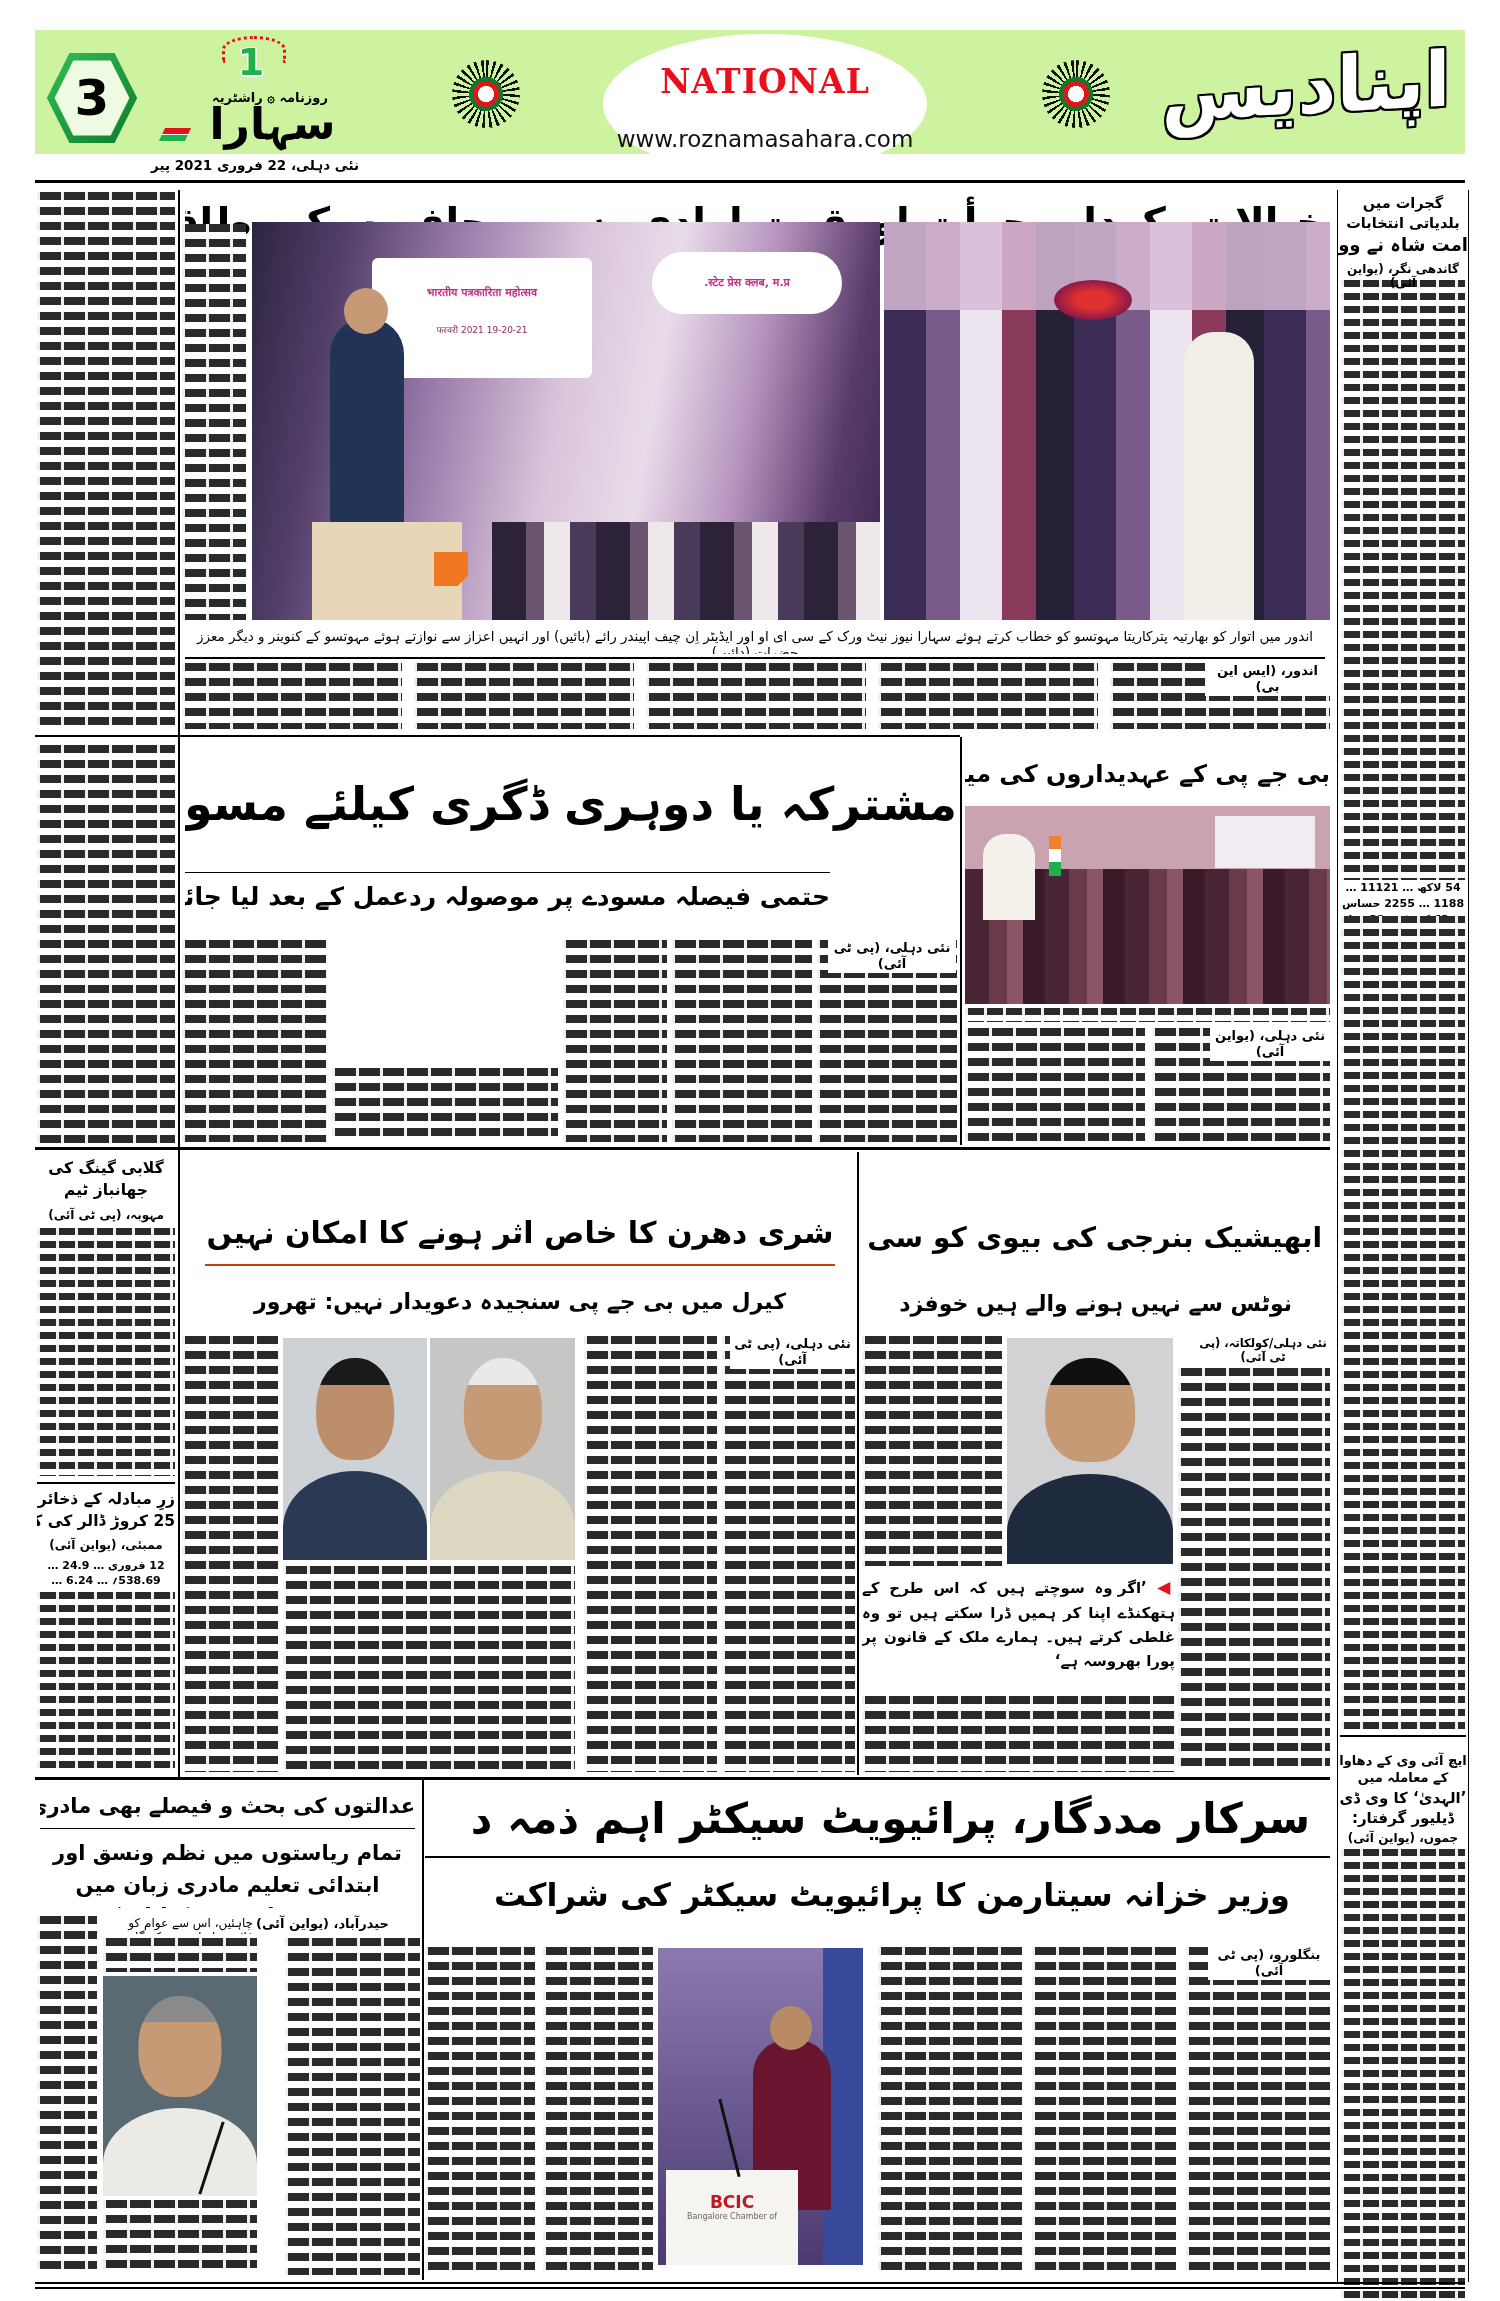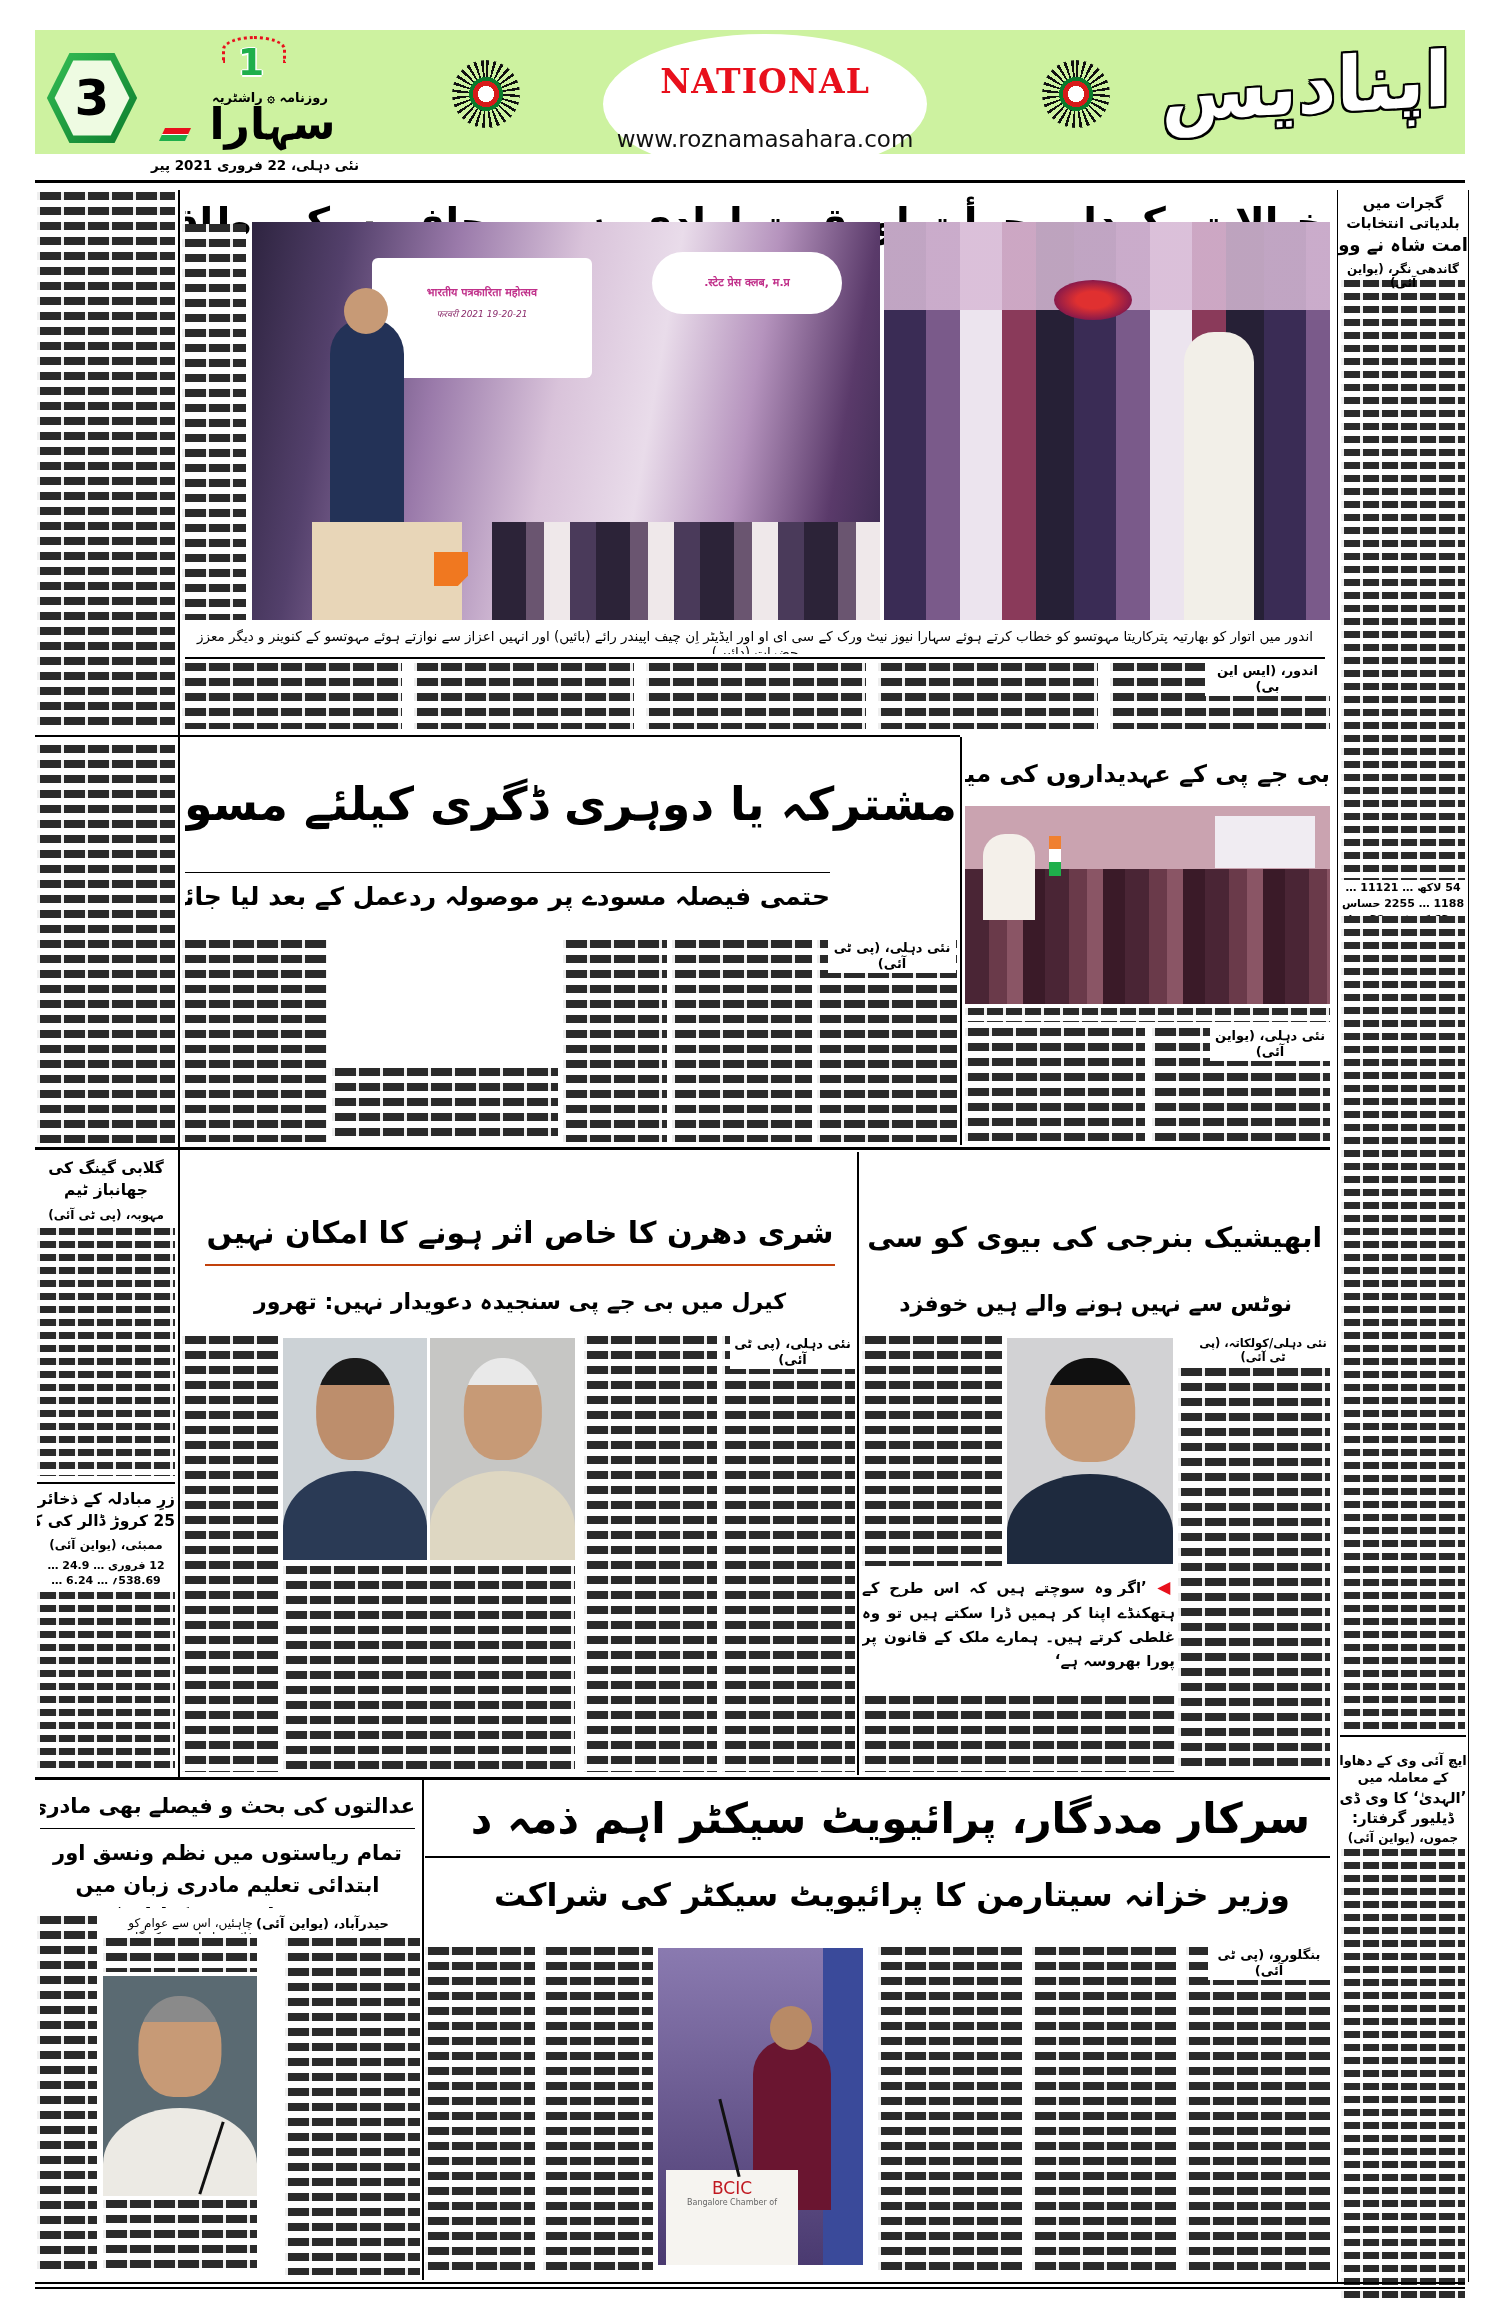--- a/index.html
+++ b/index.html
@@ -96,21 +96,21 @@
 
   <div class="vline" style="left:178px;top:190px;width:1.5px;height:1587px;"></div>
 
   <div class="abs sim" style="left:37px;top:192px;width:138px;height:540px;"></div>
   <div class="abs sim" style="left:182px;top:224px;width:64px;height:396px;"></div>
 
   <div class="abs" style="left:252px;top:222px;width:628px;height:398px;overflow:hidden;
               background:linear-gradient(100deg,#2e2440 0%,#53406b 14%,#9a7aaa 30%,#d9c3da 48%,#e9dcea 62%,#b593bd 76%,#5a3a6a 90%,#3a2a50 100%);">
     <div class="signbox" style="left:120px;top:36px;width:220px;height:120px;border-radius:6px;">
       <div style="font-size:11px;font-weight:700;margin-top:26px;">भारतीय पत्रकारिता महोत्सव</div>
-      <div style="font-size:9px;margin-top:8px;color:#8a2a6a;font-style:italic;">19-20-21 फरवरी 2021</div>
+      <div style="font-size:9px;margin-top:24px;color:#8a2a6a;">19-20-21 फरवरी 2021</div>
     </div>
     <div class="signbox" style="left:400px;top:30px;width:190px;height:62px;border-radius:40px;">
       <div style="font-size:11px;font-weight:700;margin-top:22px;">स्टेट प्रेस क्लब, म.प्र.</div>
     </div>
     <div class="abs" style="left:78px;top:96px;width:74px;height:240px;background:#233257;border-radius:36px 36px 0 0;"></div>
     <div class="abs" style="left:92px;top:66px;width:44px;height:46px;background:#c79a76;border-radius:50%;"></div>
     <div class="abs" style="left:60px;top:300px;width:150px;height:98px;background:#e8d6b8;"></div>
     <div class="abs" style="left:182px;top:330px;width:34px;height:34px;background:#f07820;clip-path:polygon(0 0,100% 0,100% 70%,70% 100%,0 100%);"></div>
     <div class="abs" style="left:240px;top:300px;width:388px;height:98px;
                 background:repeating-linear-gradient(90deg,#2c2338 0 34px,#6a5570 34px 52px,#efe8ea 52px 78px,#4a3a5a 78px 104px);"></div>
@@ -221,21 +221,21 @@
   <div class="abs sim" style="left:878px;top:1947px;width:144px;height:328px;"></div>
   <div class="abs sim" style="left:543px;top:1947px;width:110px;height:328px;"></div>
   <div class="abs sim" style="left:425px;top:1947px;width:110px;height:328px;"></div>
 
   <div class="abs" style="left:658px;top:1948px;width:205px;height:317px;overflow:hidden;
               background:linear-gradient(180deg,#8a7ab0,#4a3a70);">
     <div class="abs" style="left:165px;top:0;width:40px;height:317px;background:#3a4a9a;"></div>
     <div class="abs" style="left:95px;top:92px;width:78px;height:170px;background:#6a1530;border-radius:34px 34px 0 0;"></div>
     <div class="abs" style="left:112px;top:58px;width:42px;height:44px;background:#b88a66;border-radius:50%;"></div>
     <div class="abs ltr" style="left:8px;top:222px;width:132px;height:95px;background:#f6f4f0;text-align:center;">
-      <div style="font-size:17px;font-weight:400;color:#c01820;margin-top:8px;">BCIC</div>
+      <div style="font-size:17px;font-weight:700;color:#c01820;margin-top:22px;">BCIC</div>
       <div style="font-size:8px;color:#666;">Bangalore Chamber of</div>
     </div>
     <div class="abs" style="left:70px;top:150px;width:2.5px;height:80px;background:#111;transform:rotate(-14deg);"></div>
   </div>
 
   <div class="hline" style="left:35px;top:2282px;width:1430px;height:2px;"></div>
   <div class="hline" style="left:35px;top:2287px;width:1430px;height:1.5px;"></div>
 
 </div>
 

